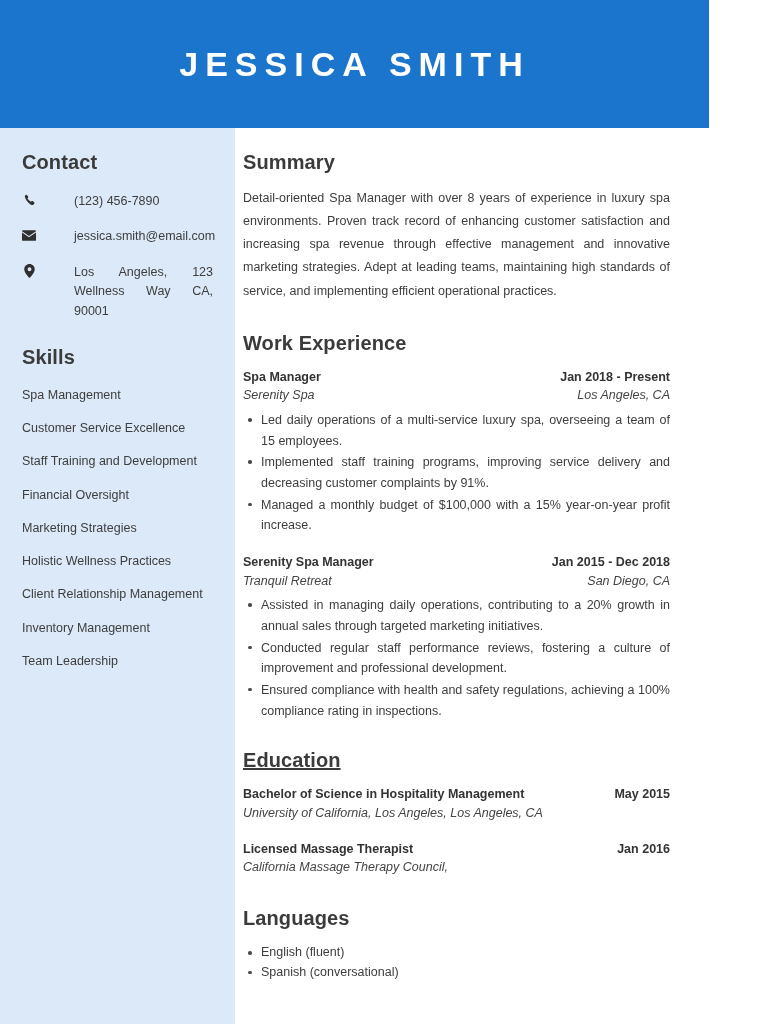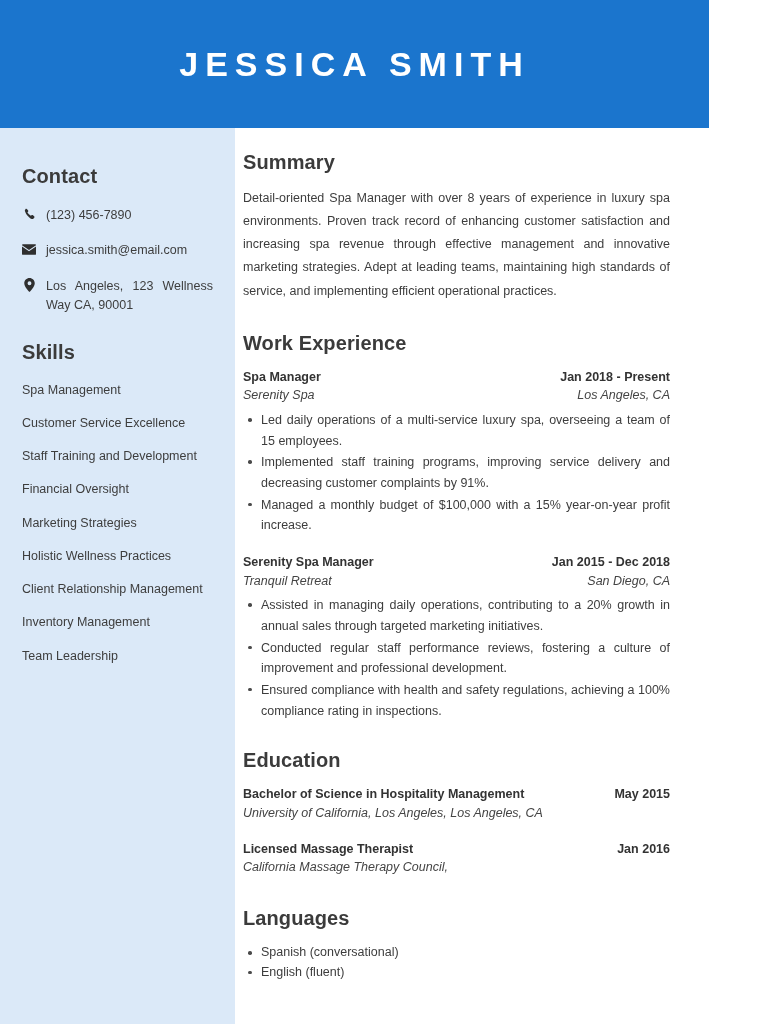--- a/index.html
+++ b/index.html
@@ -42,21 +42,21 @@
   .body-wrap {
     display: flex;
     align-items: stretch;
     height: 896px;
   }
 
   .sidebar {
     width: 235px;
     flex: 0 0 235px;
     background: #dbe9f8;
-    padding: 36px 22px 0 22px;
+    padding: 22px 22px 0 22px;
   }
 
   .main {
     flex: 1 1 auto;
     background: #ffffff;
     padding: 22px 39px 0 8px;
   }
 
   
   .sec-heading {
@@ -69,20 +69,21 @@
   .sidebar .sec-heading { margin-bottom: 18px; }
   .main .sec-heading { margin-bottom: 13px; }
   .main .sec-heading.spaced { margin-top: 28px; }
 
   
   .contact-list { margin-bottom: 4px; }
   .contact-row {
     display: flex;
     align-items: flex-start;
     margin-bottom: 16px;
+    gap: 28px;
   }
   .contact-icon {
     flex: 0 0 14px;
     width: 14px;
     height: 15px;
     margin-right: 10px;
     margin-top: 1px;
     color: #2f2f2f;
     display: flex;
     align-items: center;
@@ -294,21 +295,21 @@
           <span class="entry-sub">Tranquil Retreat</span>
           <span class="entry-loc">San Diego, CA</span>
         </div>
         <ul class="bullets">
           <li>Assisted in managing daily operations, contributing to a 20% growth in annual sales through targeted marketing initiatives.</li>
           <li>Conducted regular staff performance reviews, fostering a culture of improvement and professional development.</li>
           <li>Ensured compliance with health and safety regulations, achieving a 100% compliance rating in inspections.</li>
         </ul>
       </div>
 
-      <h2 class="sec-heading" style="margin-top:27px;">Education</h2>
+      <h2 class="sec-heading" style="margin-top:27px;text-decoration:underline;">Education</h2>
 
       <div class="entry">
         <div class="entry-line">
           <span class="entry-title">Bachelor of Science in Hospitality Management</span>
           <span class="entry-date">May 2015</span>
         </div>
         <div class="entry-line">
           <span class="entry-sub">University of California, Los Angeles, Los Angeles, CA</span>
         </div>
       </div>
@@ -318,20 +319,20 @@
           <span class="entry-title">Licensed Massage Therapist</span>
           <span class="entry-date">Jan 2016</span>
         </div>
         <div class="entry-line">
           <span class="entry-sub">California Massage Therapy Council,</span>
         </div>
       </div>
 
       <h2 class="sec-heading" style="margin-top:29px;">Languages</h2>
       <ul class="plain-bullets">
+        <li>English (fluent)</li>
         <li>Spanish (conversational)</li>
-        <li>English (fluent)</li>
       </ul>
 
     </section>
 
   </div>
 </div>
 
 </body></html>

